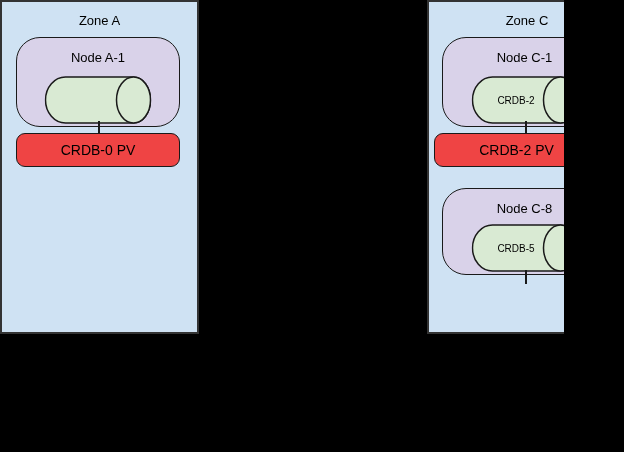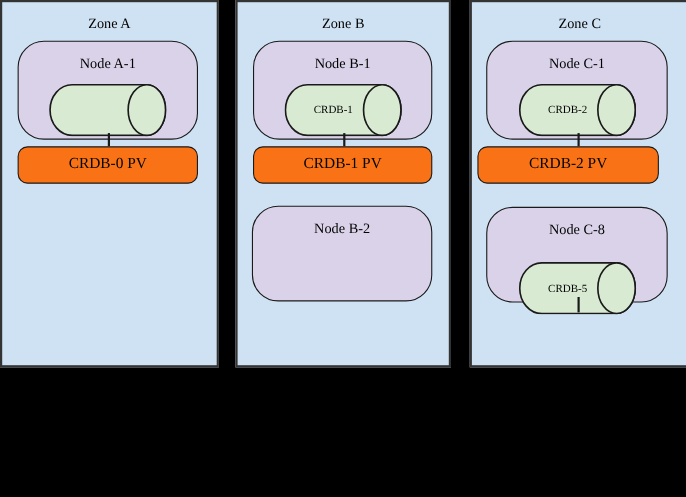--- a/index.html
+++ b/index.html
@@ -1,18 +1,18 @@
 <!DOCTYPE html>
 <html><head>
 <meta charset="utf-8">
 <style>
   html,body{margin:0;padding:0;background:#000;}
   .canvas{
-    position:relative;width:624px;height:452px;background:#000;
-    overflow:hidden;font-family:Liberation Serif, serif;color:#000;
+    position:relative;width:564px;height:452px;background:#000;
+    overflow:hidden;font-family:Liberation Sans, sans-serif;color:#000;
   }
   .zone{
     position:absolute;top:0;height:334px;background:#cfe2f3;
     border:2px solid #333;box-sizing:border-box;
   }
   .zone-a{left:0;width:199px;}
   .zone-b{left:214px;width:196px;}
   .zone-c{left:427px;width:200px;}
   .zone-label{
     text-align:center;padding-top:11px;font-size:13px;line-height:15px;
@@ -28,21 +28,21 @@
   }
   .cyl svg{display:block;}
   .cyl-body{fill:#d9ead3;stroke:#1a1a1a;stroke-width:1.5;}
   .cyl-label{
     position:absolute;left:1px;top:0;width:88px;height:48px;
     display:flex;align-items:center;justify-content:center;
     font-size:10px;
   }
   .connector{position:absolute;width:2px;background:#1a1a1a;}
   .pv{
-    position:absolute;background:#f97316;border:1.5px solid #1a1a1a;
+    position:absolute;background:#ef4444;border:1.5px solid #1a1a1a;
     border-radius:9px;box-sizing:border-box;
     display:flex;align-items:center;justify-content:center;
     font-size:14px;
   }
   
   .za-node1{left:14px;top:35px;width:164px;height:90px;}
   .za-cyl1{top:38px;}
   .za-conn1{left:96px;top:119px;height:12px;}
   .za-pv1{left:14px;top:131px;width:164px;height:34px;}
   
@@ -50,21 +50,21 @@
   .zb-cyl1{top:38px;}
   .zb-conn1{left:96px;top:119px;height:12px;}
   .zb-pv1{left:14px;top:131px;width:163px;height:34px;}
   .zb-node2{left:13px;top:185px;width:164px;height:87px;}
   
   .zc-node1{left:13px;top:35px;width:165px;height:90px;}
   .zc-cyl1{top:38px;}
   .zc-conn1{left:96px;top:119px;height:12px;}
   .zc-pv1{left:5px;top:131px;width:165px;height:34px;}
   .zc-node2{left:13px;top:186px;width:165px;height:87px;}
-  .zc-cyl2{top:49px;}
+  .zc-cyl2{top:35px;}
   .zc-conn2{left:96px;top:268px;height:14px;}
   .zc-pv2{left:13px;top:282px;width:165px;height:34px;}
 </style>
 </head>
 <body>
 
 <div class="canvas">
 
   <div class="zone zone-a">
     <div class="zone-label">Zone A</div>
@@ -79,44 +79,20 @@
       </div>
     </div>
 
     <div class="connector za-conn1"></div>
 
     <div class="pv za-pv1">
       <span>CRDB-0 PV</span>
     </div>
   </div>
 
-  <div class="zone zone-b">
-    <div class="zone-label">Zone B</div>
-
-    <div class="node zb-node1">
-      <div class="node-label">Node B-1</div>
-      <div class="cyl zb-cyl1">
-        <svg width="107" height="48" viewBox="0 0 107 48">
-          <path class="cyl-body" d="M 21 1 H 89 A 17 23 0 0 1 89 47 H 21 A 20 23 0 0 1 21 1 Z"></path>
-          <ellipse class="cyl-body" cx="89" cy="24" rx="17" ry="23"></ellipse>
-        </svg>
-        <span class="cyl-label">CRDB-1</span>
-      </div>
-    </div>
-
-    <div class="connector zb-conn1"></div>
-
-    <div class="pv zb-pv1">
-      <span>CRDB-1 PV</span>
-    </div>
-
-    <div class="node zb-node2">
-      <div class="node-label">Node B-2</div>
-    </div>
-  </div>
 
   <div class="zone zone-c">
     <div class="zone-label">Zone C</div>
 
     <div class="node zc-node1">
       <div class="node-label">Node C-1</div>
       <div class="cyl zc-cyl1">
         <svg width="107" height="48" viewBox="0 0 107 48">
           <path class="cyl-body" d="M 21 1 H 89 A 17 23 0 0 1 89 47 H 21 A 20 23 0 0 1 21 1 Z"></path>
           <ellipse class="cyl-body" cx="89" cy="24" rx="17" ry="23"></ellipse>

